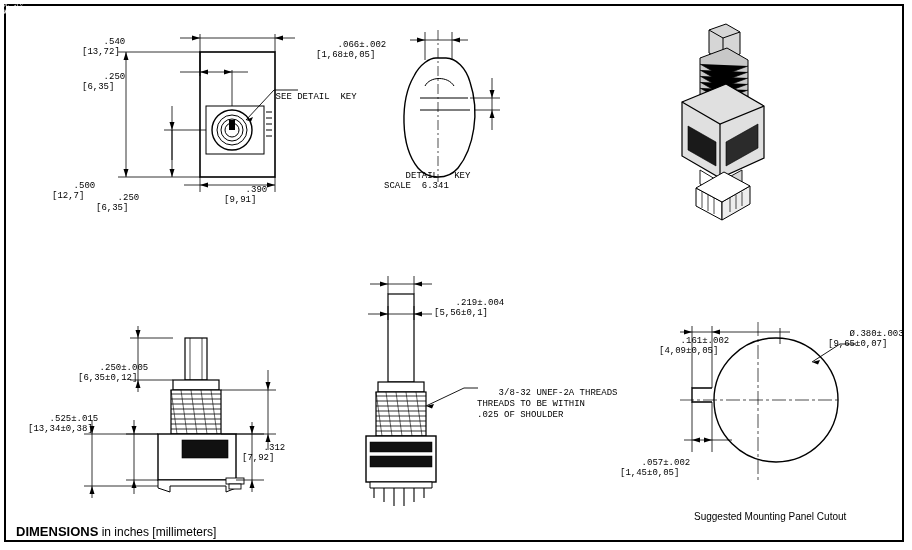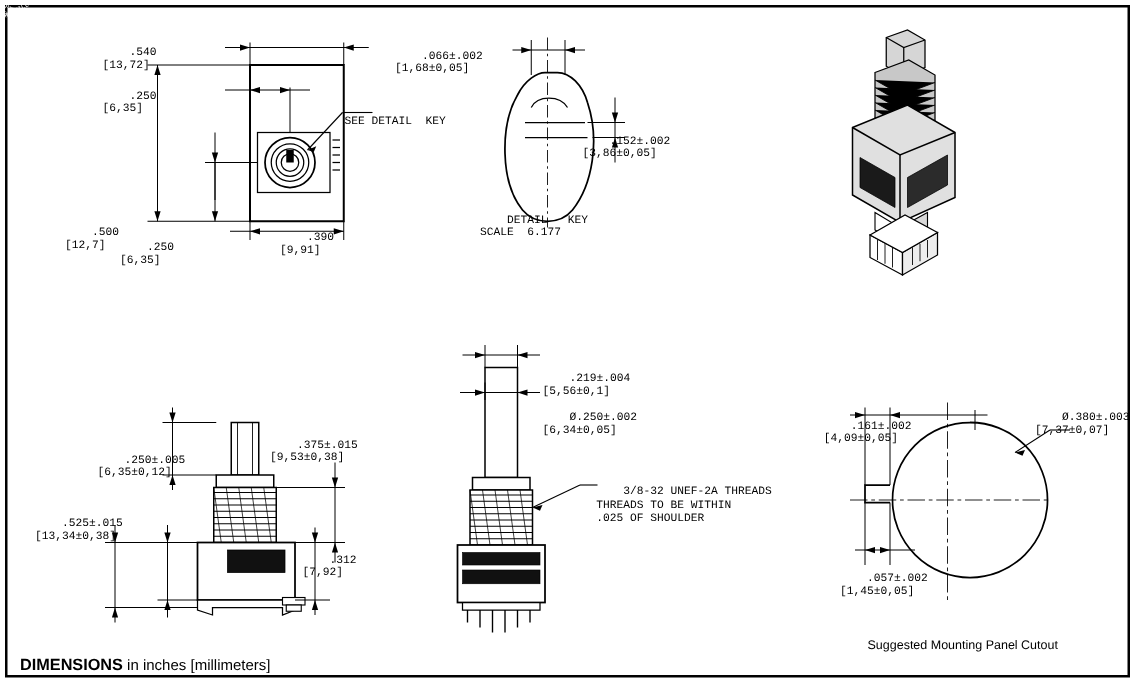--- a/index.html
+++ b/index.html
@@ -112,25 +112,22 @@
     <line x1="100" y1="78" x2="130" y2="78" stroke="#000" stroke-width="0.8"></line>
     <line x1="104" y1="90" x2="130" y2="90" stroke="#000" stroke-width="0.8"></line>
     <line x1="122" y1="58" x2="122" y2="110" stroke="#000" stroke-width="0.8"></line>
     <path d="M122 78 L119.5 70 L124.5 70 Z" fill="#000"></path>
     <path d="M122 90 L119.5 98 L124.5 98 Z" fill="#000"></path>
   </svg>
 
   <div class="dim" style="left:316px;top:29px;">
     <span>.066±.002</span><br><span>[1,68±0,05]</span>
   </div>
-  <div class="dim" style="left:466px;top:97px;">
-    <span>.152±.002</span><br><span>[3,86±0,05]</span>
-  </div>
   <div class="dim" style="left:384px;top:160px;">
-    <span>DETAIL   KEY</span><br><span>SCALE  6.177</span>
+    <span>DETAIL   KEY</span><br><span>SCALE  6.341</span>
   </div>
 
   <svg style="left:660px;top:20px;" width="200" height="210" viewBox="0 0 200 210">
 
     <path d="M49 10 L66 4 L80 12 L80 34 L63 41 L49 33 Z" fill="#d6d6d6" stroke="#000" stroke-width="1"></path>
     <path d="M49 10 L63 18 L80 12" fill="none" stroke="#000" stroke-width="1"></path>
     <path d="M63 18 L63 41" fill="none" stroke="#000" stroke-width="1"></path>
 
     <path d="M40 38 L67 28 L88 40 L88 82 L61 93 L40 81 Z" fill="#c8c8c8" stroke="#000" stroke-width="1"></path>
     <g stroke="#000" stroke-width="0.7">
@@ -233,23 +230,20 @@
     <path d="M104 134 L101.5 126 L106.5 126 Z" fill="#000"></path>
     <path d="M104 180 L101.5 188 L106.5 188 Z" fill="#000"></path>
 
     <line x1="206" y1="134" x2="234" y2="134" stroke="#000" stroke-width="0.8"></line>
     <line x1="206" y1="180" x2="234" y2="180" stroke="#000" stroke-width="0.8"></line>
     <line x1="222" y1="122" x2="222" y2="192" stroke="#000" stroke-width="0.8"></line>
     <path d="M222 134 L219.5 126 L224.5 126 Z" fill="#000"></path>
     <path d="M222 180 L219.5 188 L224.5 188 Z" fill="#000"></path>
   </svg>
 
-  <div class="dim" style="left:216px;top:340px;">
-    <span>.375±.015</span><br><span>[9,53±0,38]</span>
-  </div>
   <div class="dim" style="left:78px;top:352px;">
     <span>.250±.005</span><br><span>[6,35±0,12]</span>
   </div>
   <div class="dim" style="left:28px;top:403px;">
     <span>.525±.015</span><br><span>[13,34±0,38]</span>
   </div>
   <div class="dim" style="left:242px;top:432px;">
     <span>.312</span><br><span>[7,92]</span>
   </div>
   <div class="micro" style="left:185px;top:441px;">
@@ -311,23 +305,20 @@
     <path d="M74 38 L82 35.5 L82 40.5 Z" fill="#000"></path>
 
     <line x1="86" y1="130" x2="124" y2="112" stroke="#000" stroke-width="0.9"></line>
     <line x1="124" y1="112" x2="138" y2="112" stroke="#000" stroke-width="0.9"></line>
     <path d="M86 130 L94 128 L92 132.5 Z" fill="#000"></path>
   </svg>
 
   <div class="dim" style="left:434px;top:287px;">
     <span>.219±.004</span><br><span>[5,56±0,1]</span>
   </div>
-  <div class="dim" style="left:434px;top:318px;">
-    <span>Ø.250±.002</span><br><span>[6,34±0,05]</span>
-  </div>
   <div class="note" style="left:477px;top:377px;">
     <span>3/8-32 UNEF-2A THREADS</span><br><span>THREADS TO BE WITHIN</span><br><span>.025 OF SHOULDER</span>
   </div>
   <div class="micro" style="left:377px;top:440px;font-size:6px;">
     <span>GRAYHILL</span>
   </div>
   <div class="micro" style="left:377px;top:454px;font-size:6px;">
     <span>6 5 4 3 2 1</span>
   </div>
 
@@ -358,23 +349,23 @@
     <line x1="72" y1="102" x2="72" y2="152" stroke="#000" stroke-width="0.8"></line>
     <line x1="44" y1="140" x2="92" y2="140" stroke="#000" stroke-width="0.8"></line>
     <path d="M52 140 L60 137.5 L60 142.5 Z" fill="#000"></path>
     <path d="M72 140 L64 137.5 L64 142.5 Z" fill="#000"></path>
   </svg>
 
   <div class="dim" style="left:644px;top:325px;margin-left:15px;">
     <span>.161±.002</span><br><span>[4,09±0,05]</span>
   </div>
   <div class="dim" style="left:828px;top:318px;">
-    <span>Ø.380±.003</span><br><span>[7,37±0,07]</span>
-  </div>
-  <div class="dim" style="left:672px;top:447px;">
+    <span>Ø.380±.003</span><br><span>[9,65±0,07]</span>
+  </div>
+  <div class="dim" style="left:620px;top:447px;">
     <span>.057±.002</span><br><span>[1,45±0,05]</span>
   </div>
 
   <div id="cutout-cap">
     <span>Suggested Mounting Panel Cutout</span>
   </div>
 
   <div id="title">
     <span>DIMENSIONS</span><span class="reg"> in inches [millimeters]</span>
   </div>

